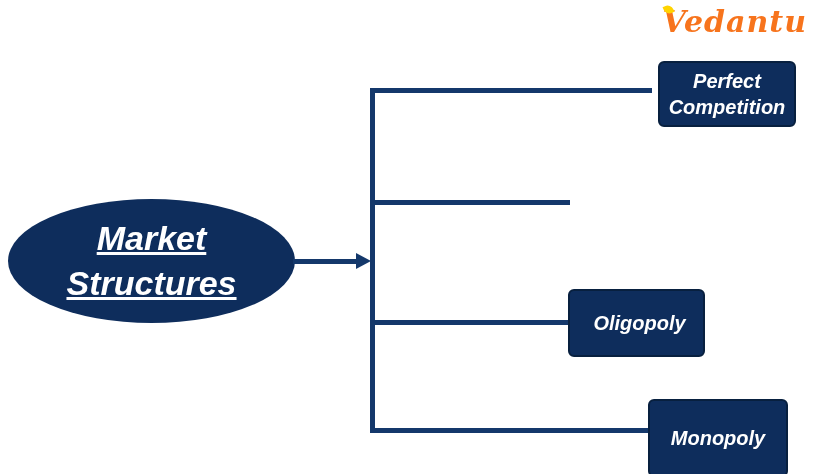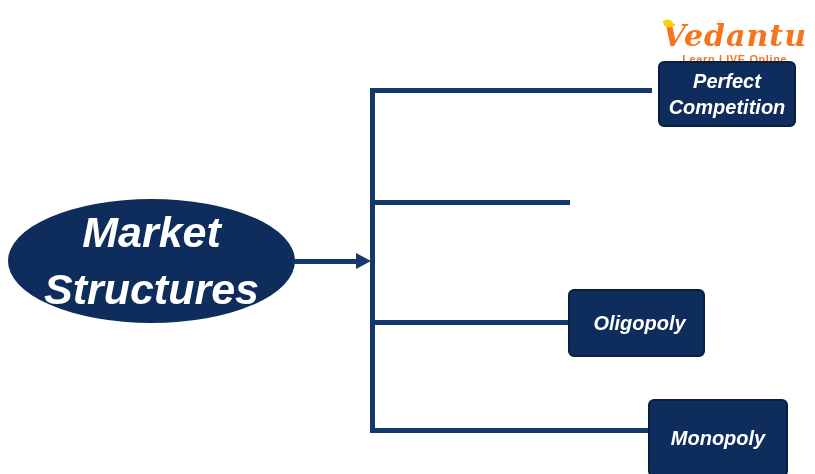--- a/index.html
+++ b/index.html
@@ -13,21 +13,20 @@
     position: relative;
     width: 815px; height: 474px;
     background: var(--background, #ffffff);
   }
 
   
   .logo {
     position: absolute; top: 6px; right: 8px;
     text-align: center;
     color: var(--brand-orange, #f7741d);
-    margin-top: 14px;
   }
   .logo .brand {
     font-family: "DejaVu Serif", serif;
     font-style: italic; font-weight: bold;
     font-size: 30px; line-height: 32px;
     letter-spacing: 1px;
     position: relative;
   }
   .logo .leaf {
     position: absolute; left: 2px; top: -1px;
@@ -47,22 +46,23 @@
     position: absolute; left: 8px; top: 199px;
     width: 287px; height: 124px;
     background: var(--navy, #0e2d5c);
     border-radius: 50%;
     display: flex; align-items: center; justify-content: center;
     text-align: center;
   }
   .ellipse-label {
     color: var(--text, #ffffff);
     font-weight: bold; font-style: italic;
-    font-size: 43px; line-height: 1.32;
+    font-size: 34px; line-height: 1.32;
     width: 230px;
+    text-decoration: underline;
   }
 
   
   .line { position: absolute; background: var(--line, #14386b); }
   .root-line { left: 293px; top: 259px; width: 65px; height: 5px; }
   .arrow {
     position: absolute; left: 356px; top: 253px;
     width: 0; height: 0;
     border-left: 15px solid var(--line, #14386b);
     border-top: 8px solid transparent;
@@ -96,21 +96,20 @@
 </head>
 <body>
 
 <div class="stage">
 
   <div class="logo">
     <div class="brand">
       <span class="leaf"></span>
       <span>Vedantu</span>
     </div>
-    <div class="tagline">Learn LIVE Online</div>
   </div>
 
   <div class="ellipse">
     <span class="ellipse-label">Market Structures</span>
   </div>
 
   <div class="line root-line"></div>
   <div class="arrow"></div>
   <div class="line trunk"></div>
   <div class="line branch branch1"></div>

